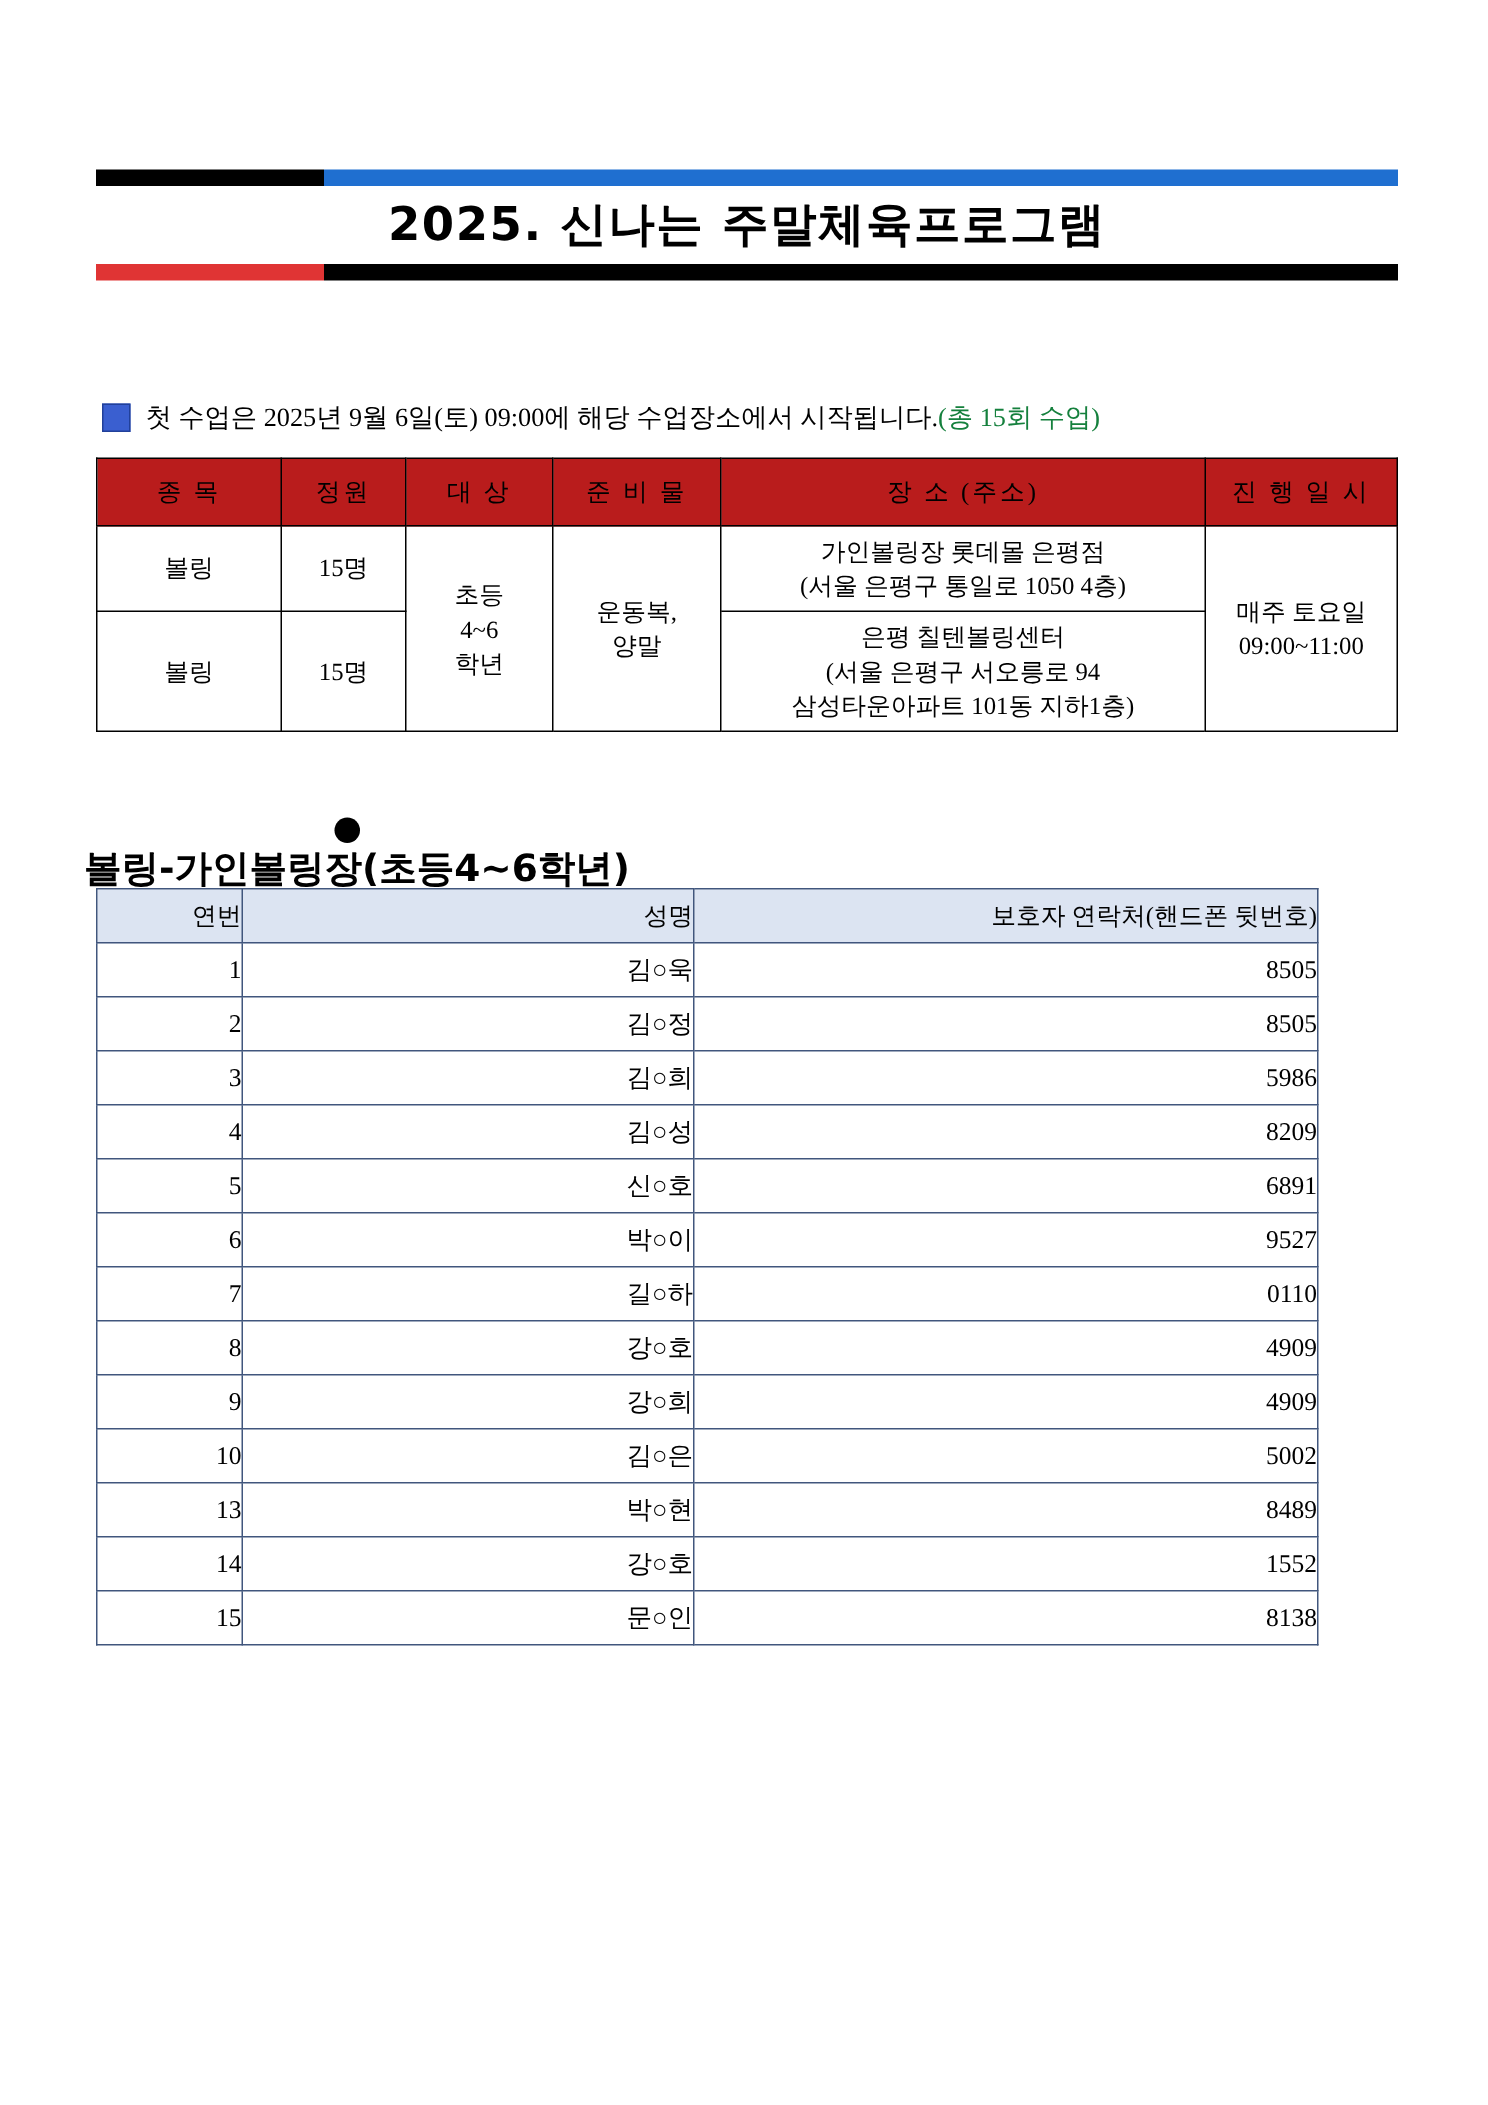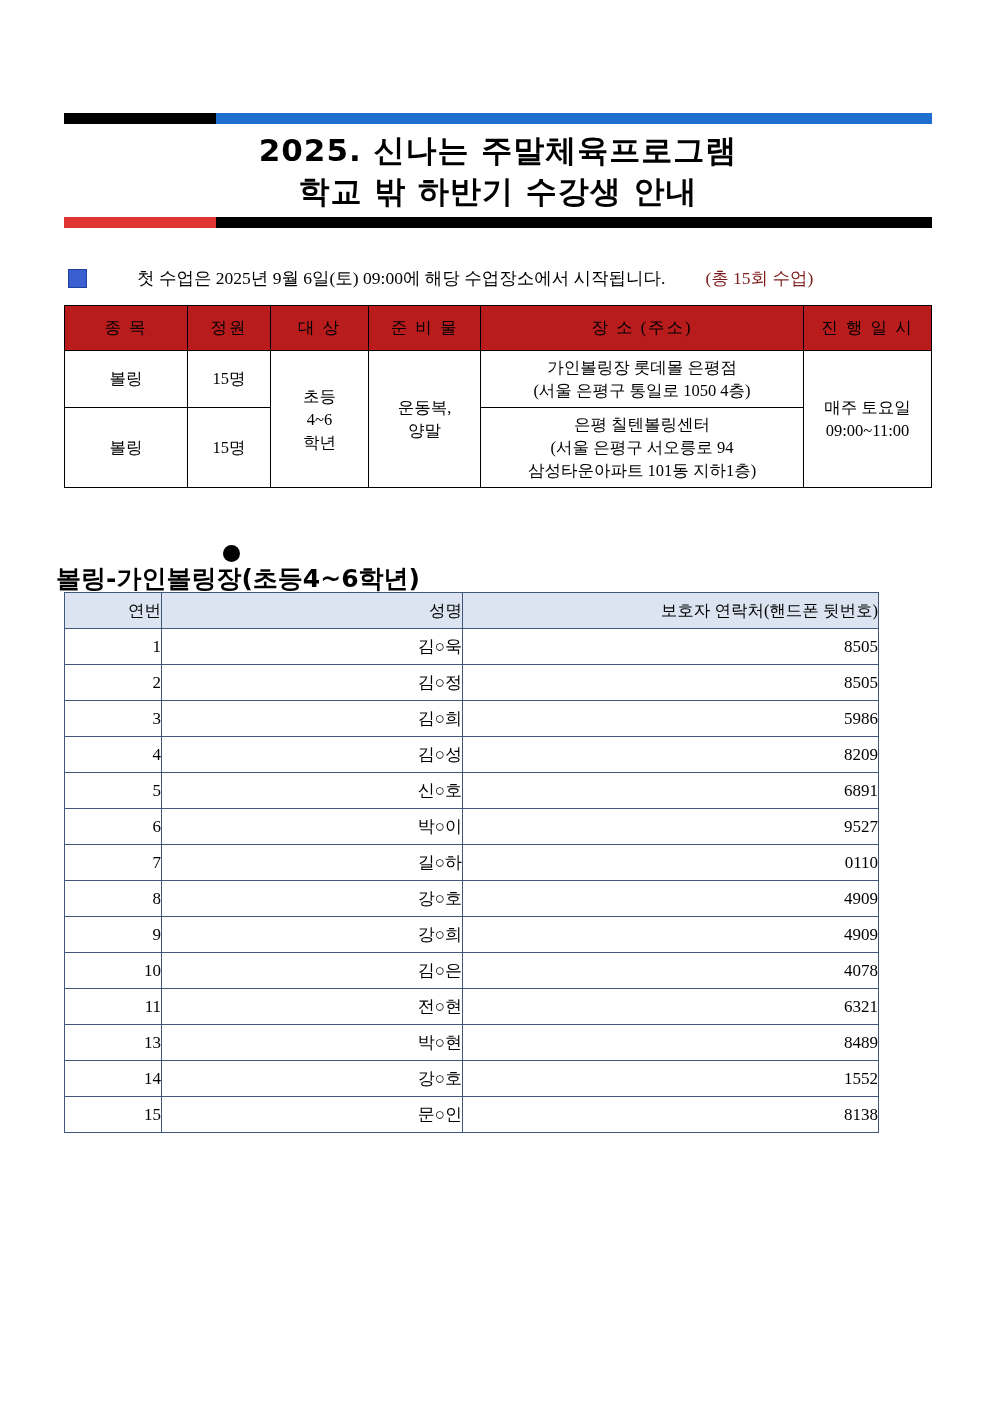--- a/index.html
+++ b/index.html
@@ -67,32 +67,31 @@
   
   .notice {
     position: absolute;
     left: 68px;
     top: 266px;
     display: flex;
     align-items: center;
     font-size: 17.5px;
     font-family: "Liberation Serif", serif;
     white-space: nowrap;
-    gap: 40px;
   }
   .notice .sq {
     width: 17px;
     height: 17px;
     background: #3a5fd0;
     border: 1px solid #21409a;
     margin-right: 10px;
     display: inline-block;
   }
   .notice .red {
-    color: #7f1d1d;
+    color: #15803d;
   }
 
   
   .info-table {
     position: absolute;
     left: 64px;
     top: 305px;
     width: 868px;
     border-collapse: collapse;
     table-layout: fixed;
@@ -173,21 +172,20 @@
 
 <div class="page">
 
   <div class="title-block">
     <div class="bar-row">
       <div class="bar-top-left"></div>
       <div class="bar-top-right"></div>
     </div>
     <div class="title-text">
       <span class="line">2025. 신나는 주말체육프로그램</span>
-      <span class="line">학교 밖 하반기 수강생 안내</span>
     </div>
     <div class="bar-row">
       <div class="bar-bottom-left"></div>
       <div class="bar-bottom-right"></div>
     </div>
   </div>
 
   <div class="notice">
     <span class="sq"></span>
     <span>첫 수업은 2025년 9월 6일(토) 09:00에 해당 수업장소에서 시작됩니다.</span>
@@ -294,26 +292,21 @@
           <td>4909</td>
         </tr>
         <tr>
           <td class="col-no">9</td>
           <td class="col-name">강○희</td>
           <td>4909</td>
         </tr>
         <tr>
           <td class="col-no">10</td>
           <td class="col-name">김○은</td>
-          <td>4078</td>
-        </tr>
-        <tr>
-          <td class="col-no">11</td>
-          <td class="col-name">전○현</td>
-          <td>6321</td>
+          <td>5002</td>
         </tr>
         <tr>
           <td class="col-no">13</td>
           <td class="col-name">박○현</td>
           <td>8489</td>
         </tr>
         <tr>
           <td class="col-no">14</td>
           <td class="col-name">강○호</td>
           <td>1552</td>

